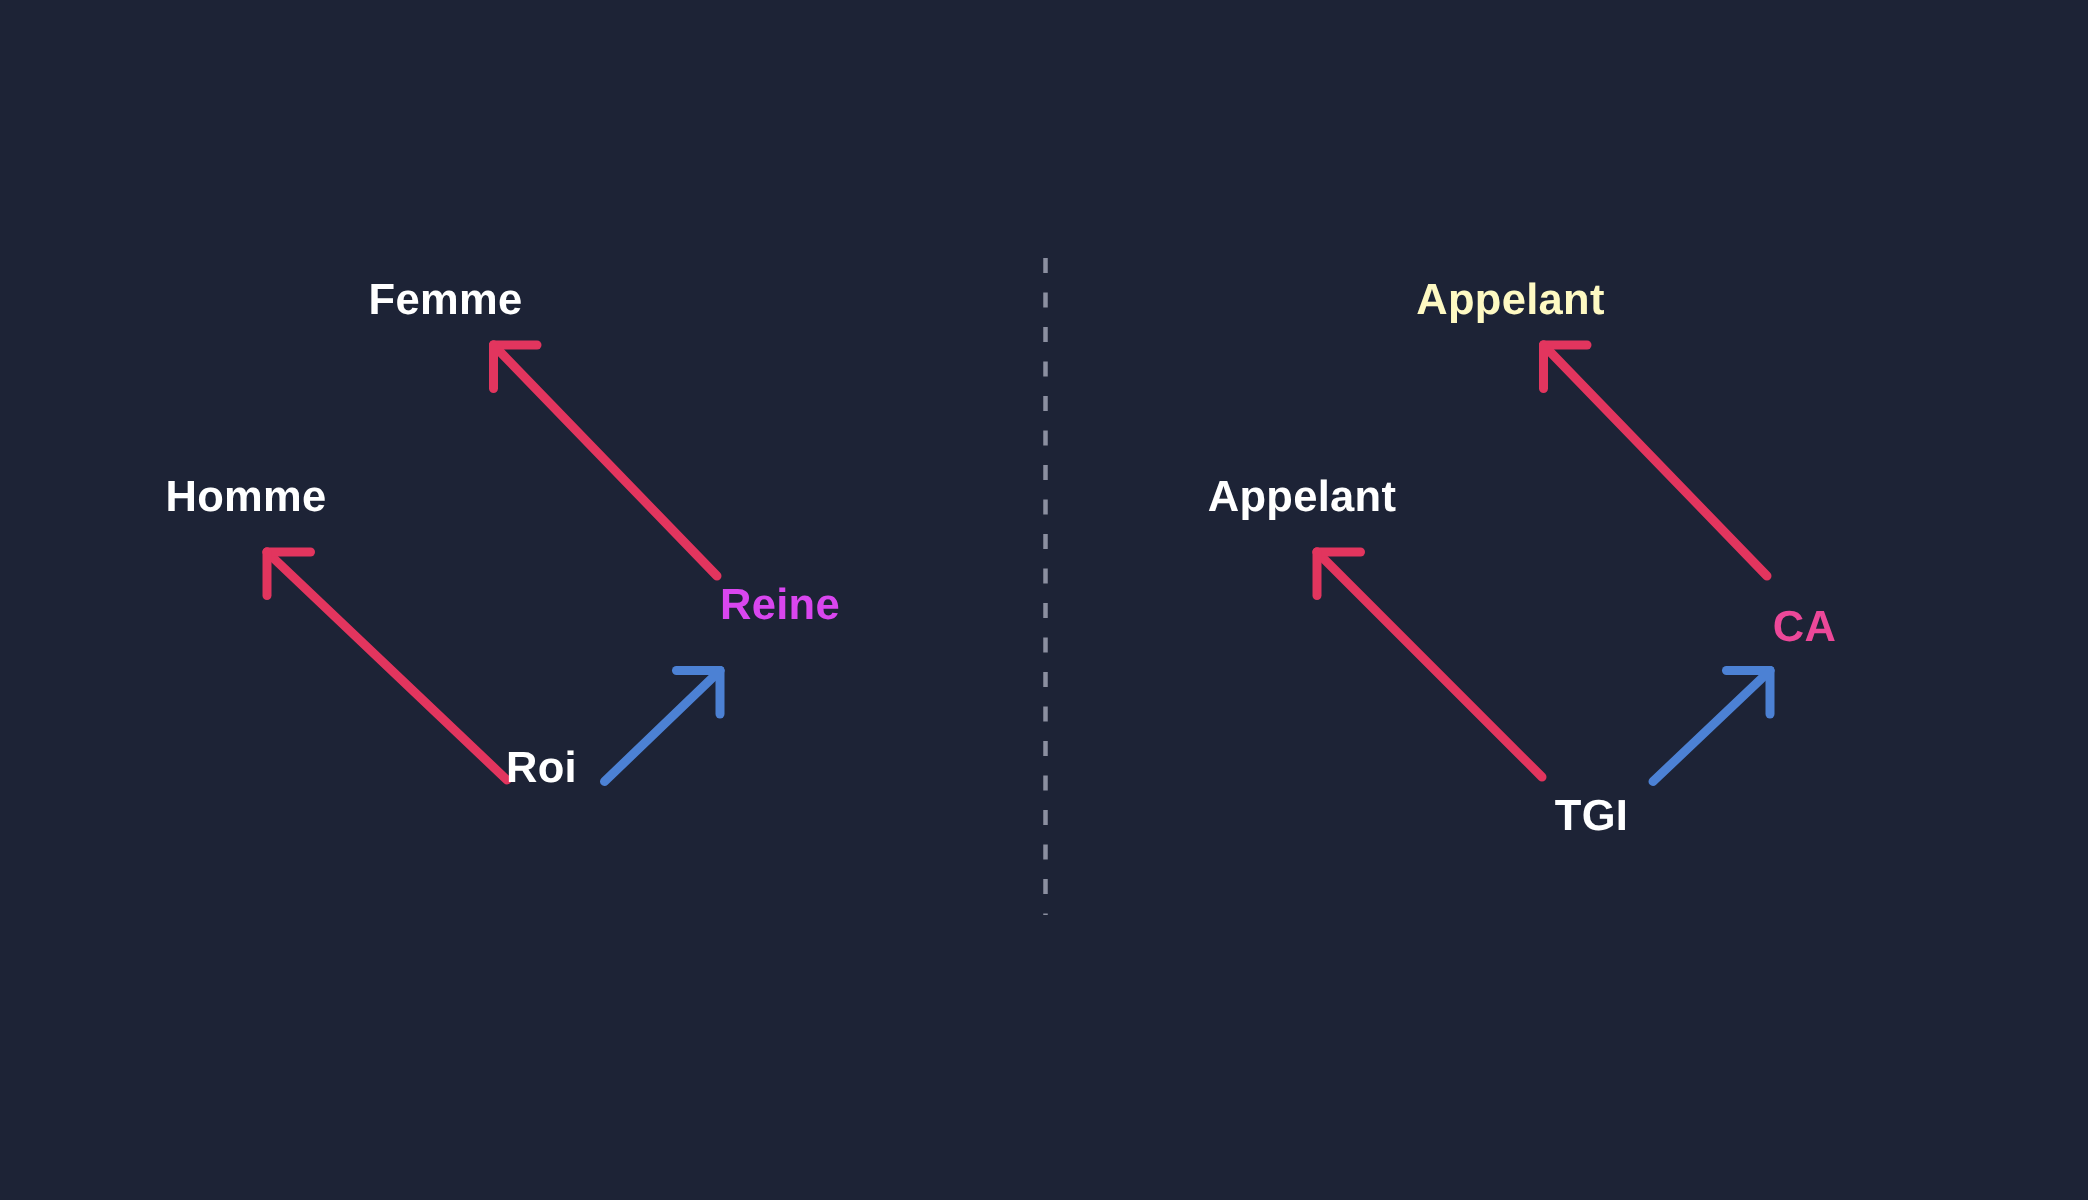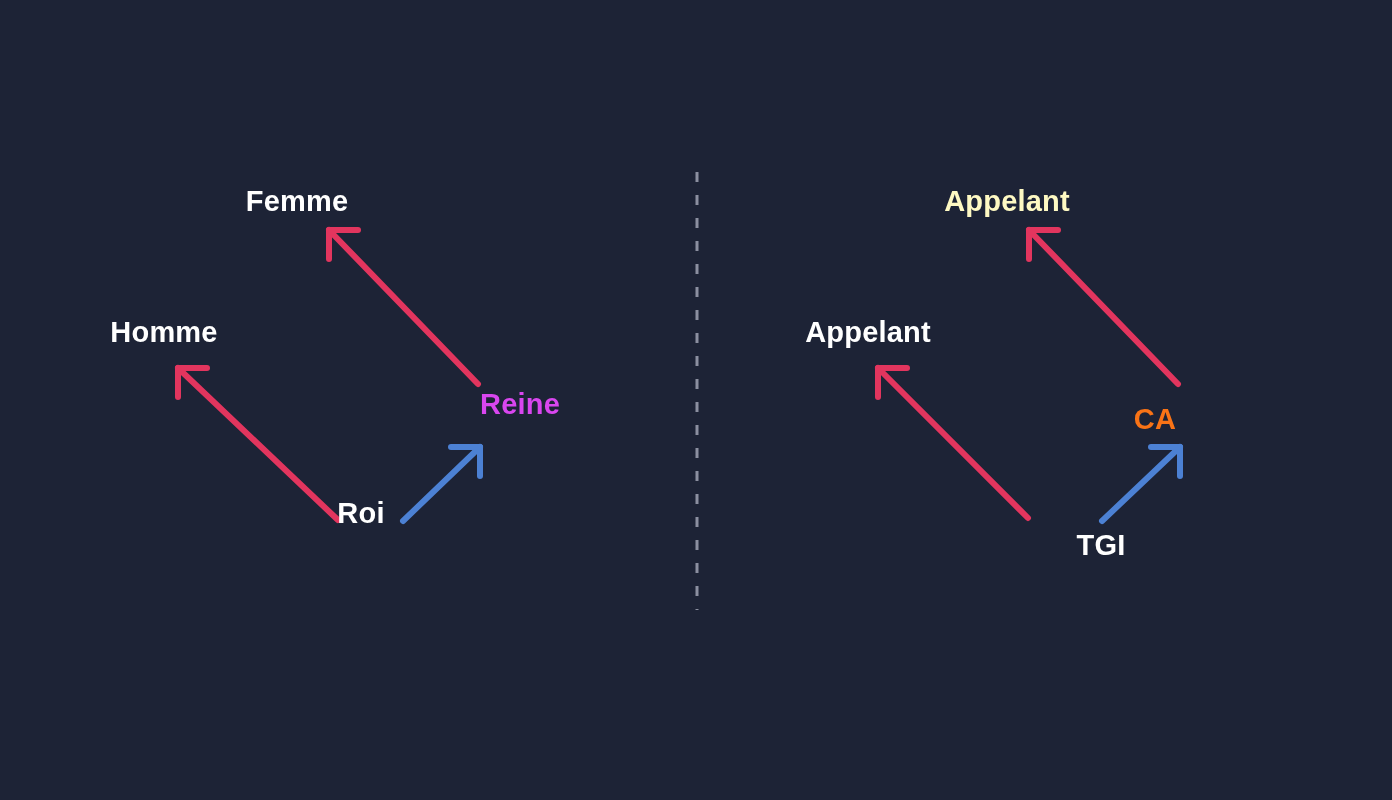--- a/index.html
+++ b/index.html
@@ -74,16 +74,16 @@
         </g>
       </g>
   </svg>
   <div id="labels-layer">
       <div class="node-label" style="left: 297px; top: 201px; color: rgb(255, 255, 255);">Femme</div>
       <div class="node-label" style="left: 164px; top: 332px; color: rgb(255, 255, 255);">Homme</div>
       <div class="node-label" style="left: 520px; top: 404px; color: #d946ef;">Reine</div>
       <div class="node-label" style="left: 361px; top: 513px; color: rgb(255, 255, 255);">Roi</div>
       <div class="node-label" style="left: 1007px; top: 201px; color: #fef9c3;">Appelant</div>
       <div class="node-label" style="left: 868px; top: 332px; color: rgb(255, 255, 255);">Appelant</div>
-      <div class="node-label" style="left: 1155px; top: 419px; color: #f97316;">CA</div>
-      <div class="node-label" style="left: 1101px; top: 545px; color: rgb(255, 255, 255);">TGI</div>
+      <div class="node-label" style="left: 1203px; top: 419px; color: #ec4899;">CA</div>
+      <div class="node-label" style="left: 1061px; top: 545px; color: rgb(255, 255, 255);">TGI</div>
     </div>
 </div>
 
 </body></html>

